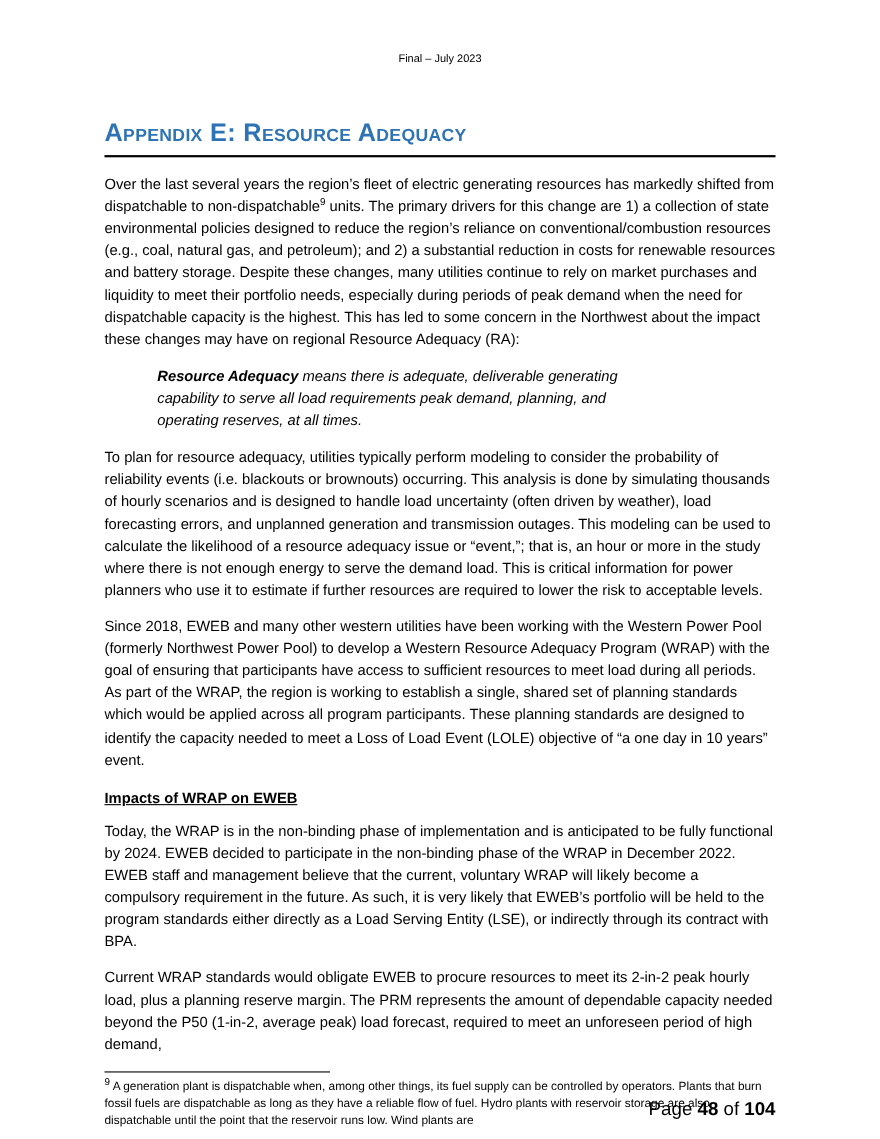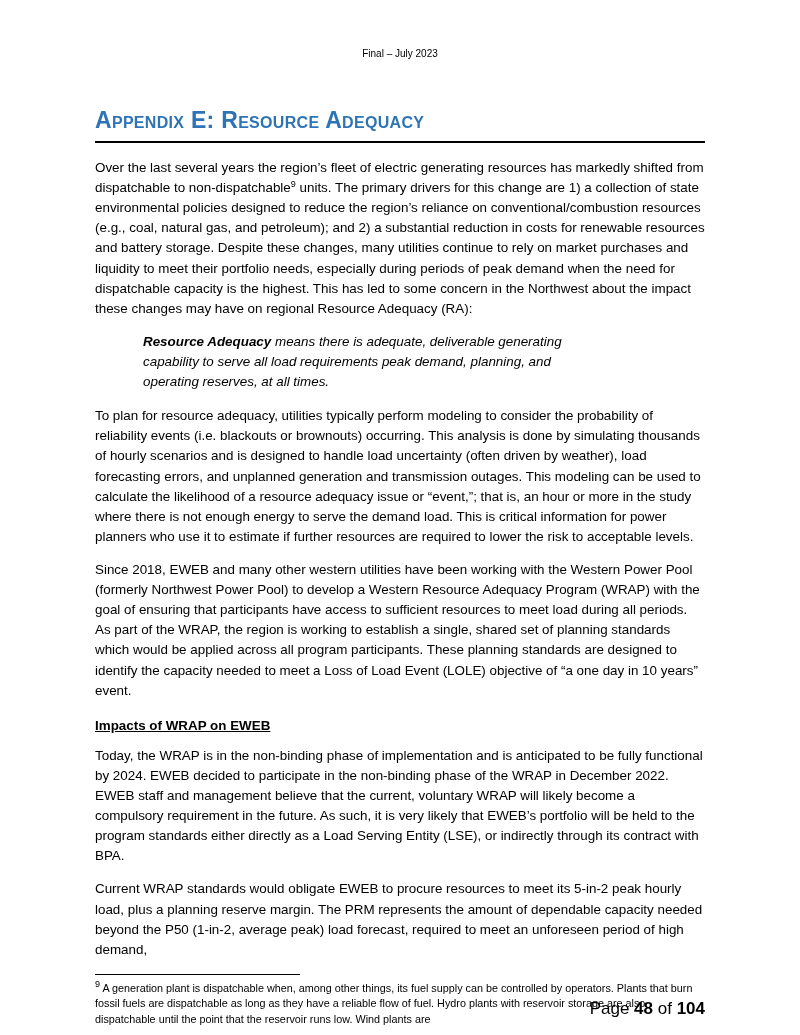--- a/index.html
+++ b/index.html
@@ -102,21 +102,21 @@
 
 
   <p class="body">To plan for resource adequacy, utilities typically perform modeling to consider the probability of reliability events (i.e. blackouts or brownouts) occurring. This analysis is done by simulating thousands of hourly scenarios and is designed to handle load uncertainty (often driven by weather), load forecasting errors, and unplanned generation and transmission outages. This modeling can be used to calculate the likelihood of a resource adequacy issue or “event,”; that is, an hour or more in the study where there is not enough energy to serve the demand load. This is critical information for power planners who use it to estimate if further resources are required to lower the risk to acceptable levels.</p>
 
   <p class="body">Since 2018, EWEB and many other western utilities have been working with the Western Power Pool (formerly Northwest Power Pool) to develop a Western Resource Adequacy Program (WRAP) with the goal of ensuring that participants have access to sufficient resources to meet load during all periods. As part of the WRAP, the region is working to establish a single, shared set of planning standards which would be applied across all program participants. These planning standards are designed to identify the capacity needed to meet a Loss of Load Event (LOLE) objective of “a one day in 10 years” event.</p>
 
   <div class="section-heading">Impacts of WRAP on EWEB</div>
 
   <p class="body">Today, the WRAP is in the non-binding phase of implementation and is anticipated to be fully functional by 2024. EWEB decided to participate in the non-binding phase of the WRAP in December 2022. EWEB staff and management believe that the current, voluntary WRAP will likely become a compulsory requirement in the future. As such, it is very likely that EWEB’s portfolio will be held to the program standards either directly as a Load Serving Entity (LSE), or indirectly through its contract with BPA.</p>
 
-  <p class="body">Current WRAP standards would obligate EWEB to procure resources to meet its 5-in-2 peak hourly load, plus a planning reserve margin. The PRM represents the amount of dependable capacity needed beyond the P50 (1-in-2, average peak) load forecast, required to meet an unforeseen period of high demand,</p>
+  <p class="body">Current WRAP standards would obligate EWEB to procure resources to meet its 2-in-2 peak hourly load, plus a planning reserve margin. The PRM represents the amount of dependable capacity needed beyond the P50 (1-in-2, average peak) load forecast, required to meet an unforeseen period of high demand,</p>
 
   <div class="footnote-area">
     <hr class="footnote-rule">
     <p class="footnote"><sup class="fn-ref">9</sup><span> A generation plant is dispatchable when, among other things, its fuel supply can be controlled by operators. Plants that burn fossil fuels are dispatchable as long as they have a reliable flow of fuel. Hydro plants with reservoir storage are also dispatchable until the point that the reservoir runs low. Wind plants are </span></p>
   </div>
 
   <div class="page-footer"><span>Page </span><strong>48</strong><span> of </span><strong>104</strong></div>
 
 </div>
 

